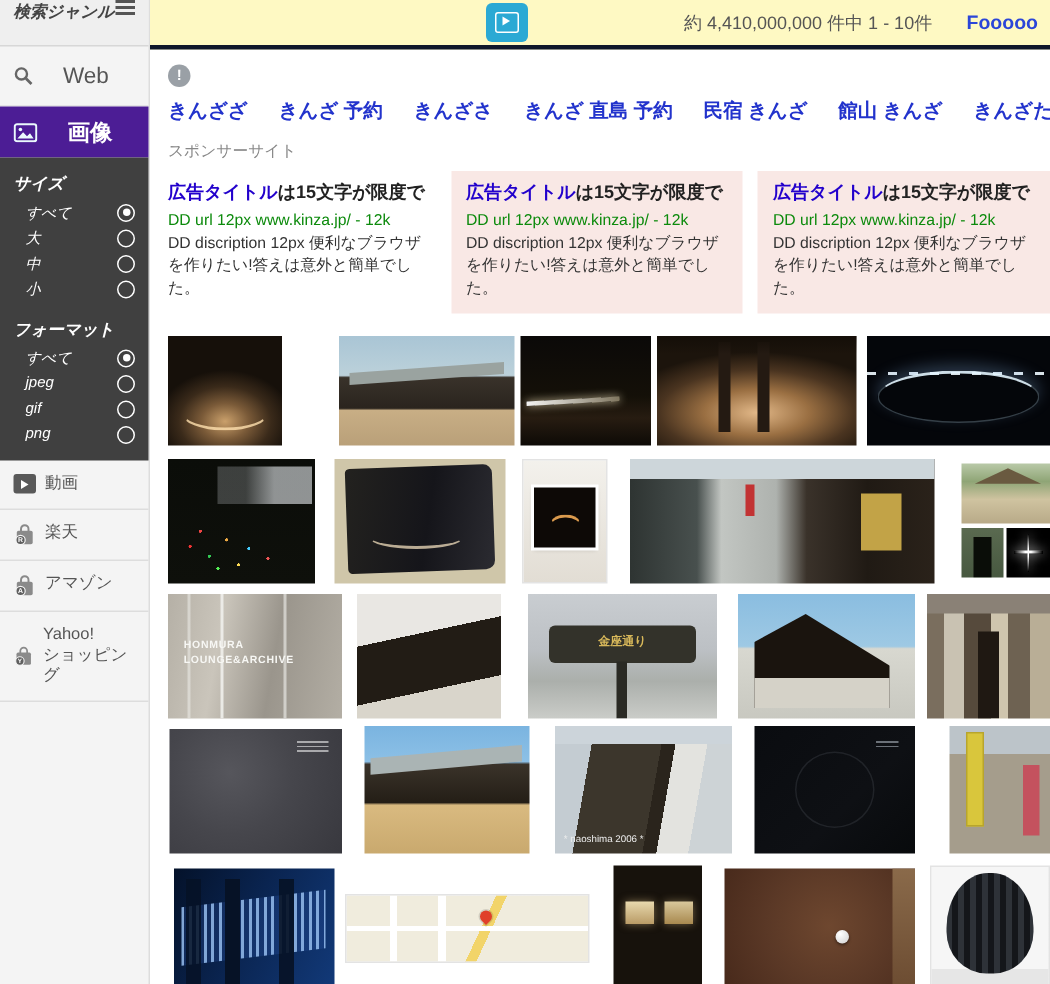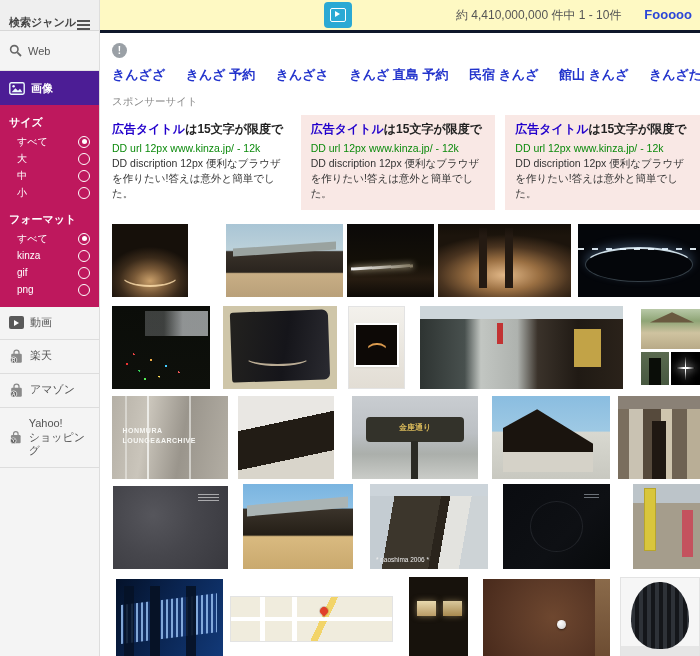--- a/index.html
+++ b/index.html
@@ -1,27 +1,27 @@
 <!DOCTYPE html>
 <html><head>
 <meta charset="utf-8">
 <style>
   html,body{margin:0;padding:0;background:#fff;}
   .screen{position:relative;width:700px;height:656px;overflow:hidden;background:#fff;
     font-family:"Liberation Sans","DejaVu Sans",sans-serif;color:#333;}
 
   
   .sidebar{position:absolute;left:0;top:0;width:100px;height:656px;background:#f4f4f4;border-right:1px solid #ddd;box-sizing:border-box;}
-  .sb-header{height:30px;display:flex;align-items:flex-end;justify-content:space-between;padding:0 9px;background:#efefef;border-bottom:1px solid #d7d7d7;}
+  .sb-header{height:30px;display:flex;align-items:flex-start;justify-content:space-between;padding:0 9px;background:#efefef;border-bottom:1px solid #d7d7d7;font-style:italic;}
   .sb-title{font-size:11px;font-weight:bold;color:#444;}
   .hamburger{width:13px;height:2px;background:#555;box-shadow:0 4px 0 #555,0 8px 0 #555;margin-bottom:8px;cursor:pointer;}
-  .sb-item{display:flex;align-items:center;gap:6px;padding:0 9px;font-size:11px;color:#555;cursor:pointer;}
+  .sb-item{display:flex;align-items:center;gap:20px;padding:0 9px;font-size:15px;color:#555;cursor:pointer;}
   .sb-web{height:39px;border-bottom:1px solid #e3e3e3;}
   .sb-image{height:34px;background:#4c1d95;color:#fff;font-weight:bold;}
-  .sb-filters{background:#be185d;color:#fff;padding:5px 0 9px;}
+  .sb-filters{background:#404040;color:#fff;padding:5px 0 9px;font-style:italic;}
   .sb-group-label{font-size:11px;font-weight:bold;padding:5px 9px 3px;}
   .sb-opt{display:flex;align-items:center;justify-content:space-between;padding:1px 9px 1px 17px;height:15px;cursor:pointer;}
   .opt-label{font-size:10px;}
   .radio{width:10px;height:10px;border:1.5px solid #fff;border-radius:50%;position:relative;flex:none;}
   .radio.checked::after{content:"";position:absolute;left:2.5px;top:2.5px;width:5px;height:5px;border-radius:50%;background:#fff;}
   .sb-service{display:flex;align-items:center;gap:6px;padding:9px 9px;border-bottom:1px solid #ddd;font-size:11px;color:#555;cursor:pointer;}
   .sb-service:first-of-type{border-top:none;}
   .svc-label{line-height:1.25;}
   .video-icon{width:15px;height:13px;background:#595959;border-radius:2px;position:relative;flex:none;}
   .video-icon::after{content:"";position:absolute;left:5px;top:3.5px;border-left:5px solid #fff;border-top:3px solid transparent;border-bottom:3px solid transparent;}
@@ -179,21 +179,21 @@
         <span class="opt-label">小</span>
         <span class="radio"></span>
       </div>
 
       <div class="sb-group-label" style="margin-top:6px">フォーマット</div>
       <div class="sb-opt">
         <span class="opt-label">すべて</span>
         <span class="radio checked"></span>
       </div>
       <div class="sb-opt">
-        <span class="opt-label">kinza</span>
+        <span class="opt-label">jpeg</span>
         <span class="radio"></span>
       </div>
       <div class="sb-opt">
         <span class="opt-label">gif</span>
         <span class="radio"></span>
       </div>
       <div class="sb-opt">
         <span class="opt-label">png</span>
         <span class="radio"></span>
       </div>

